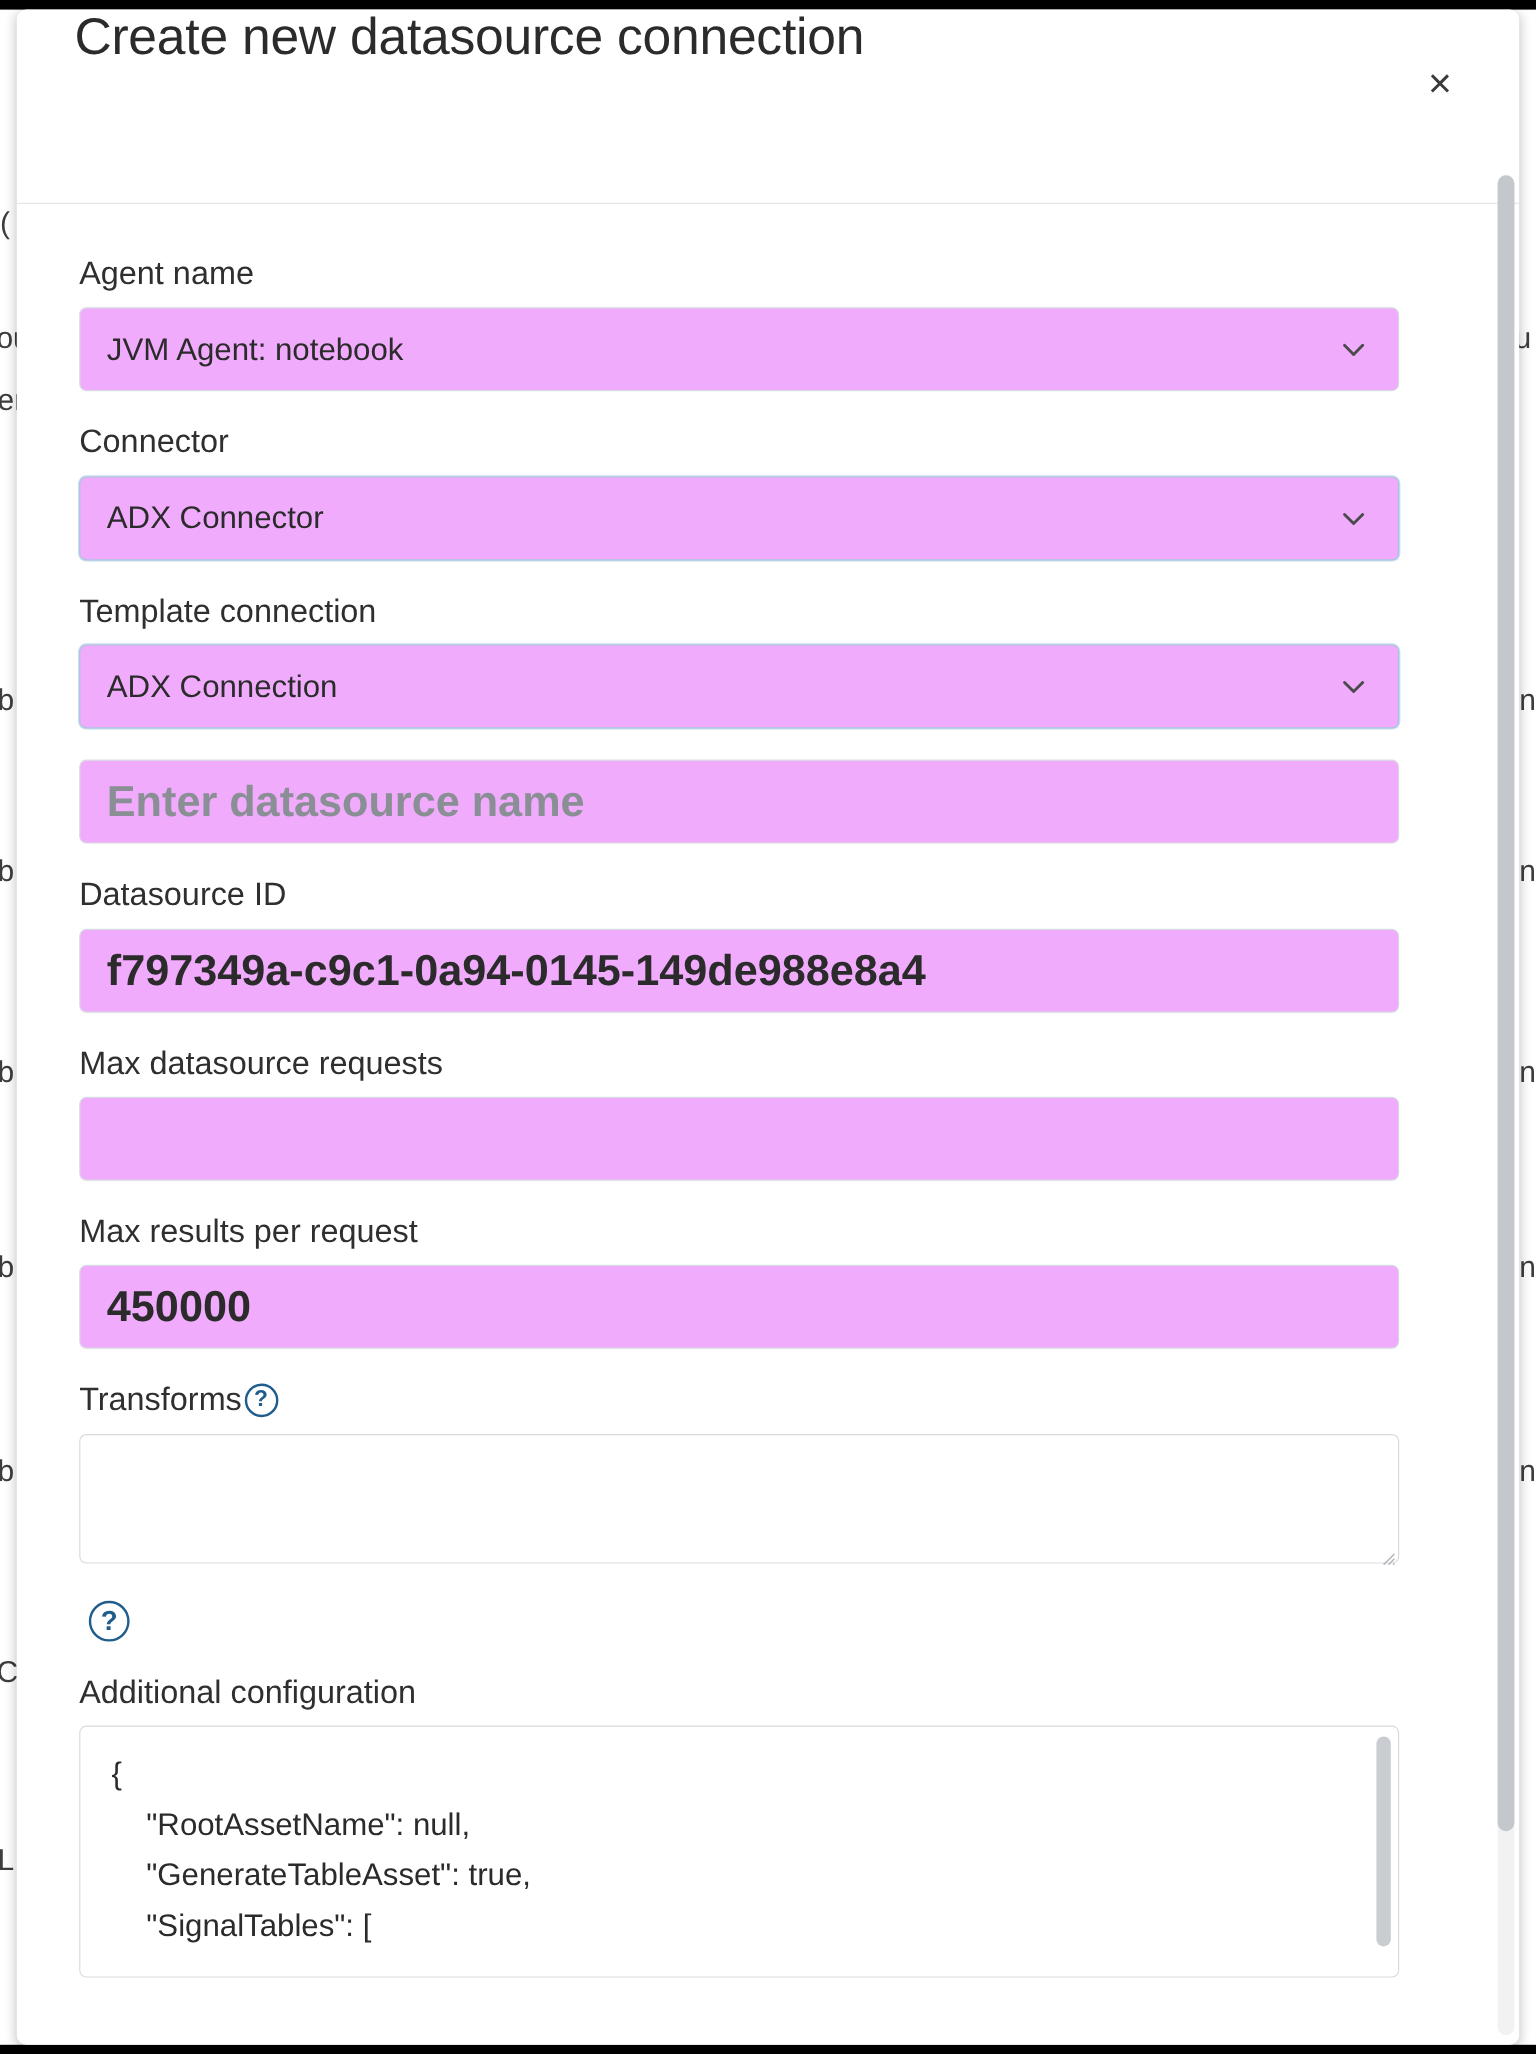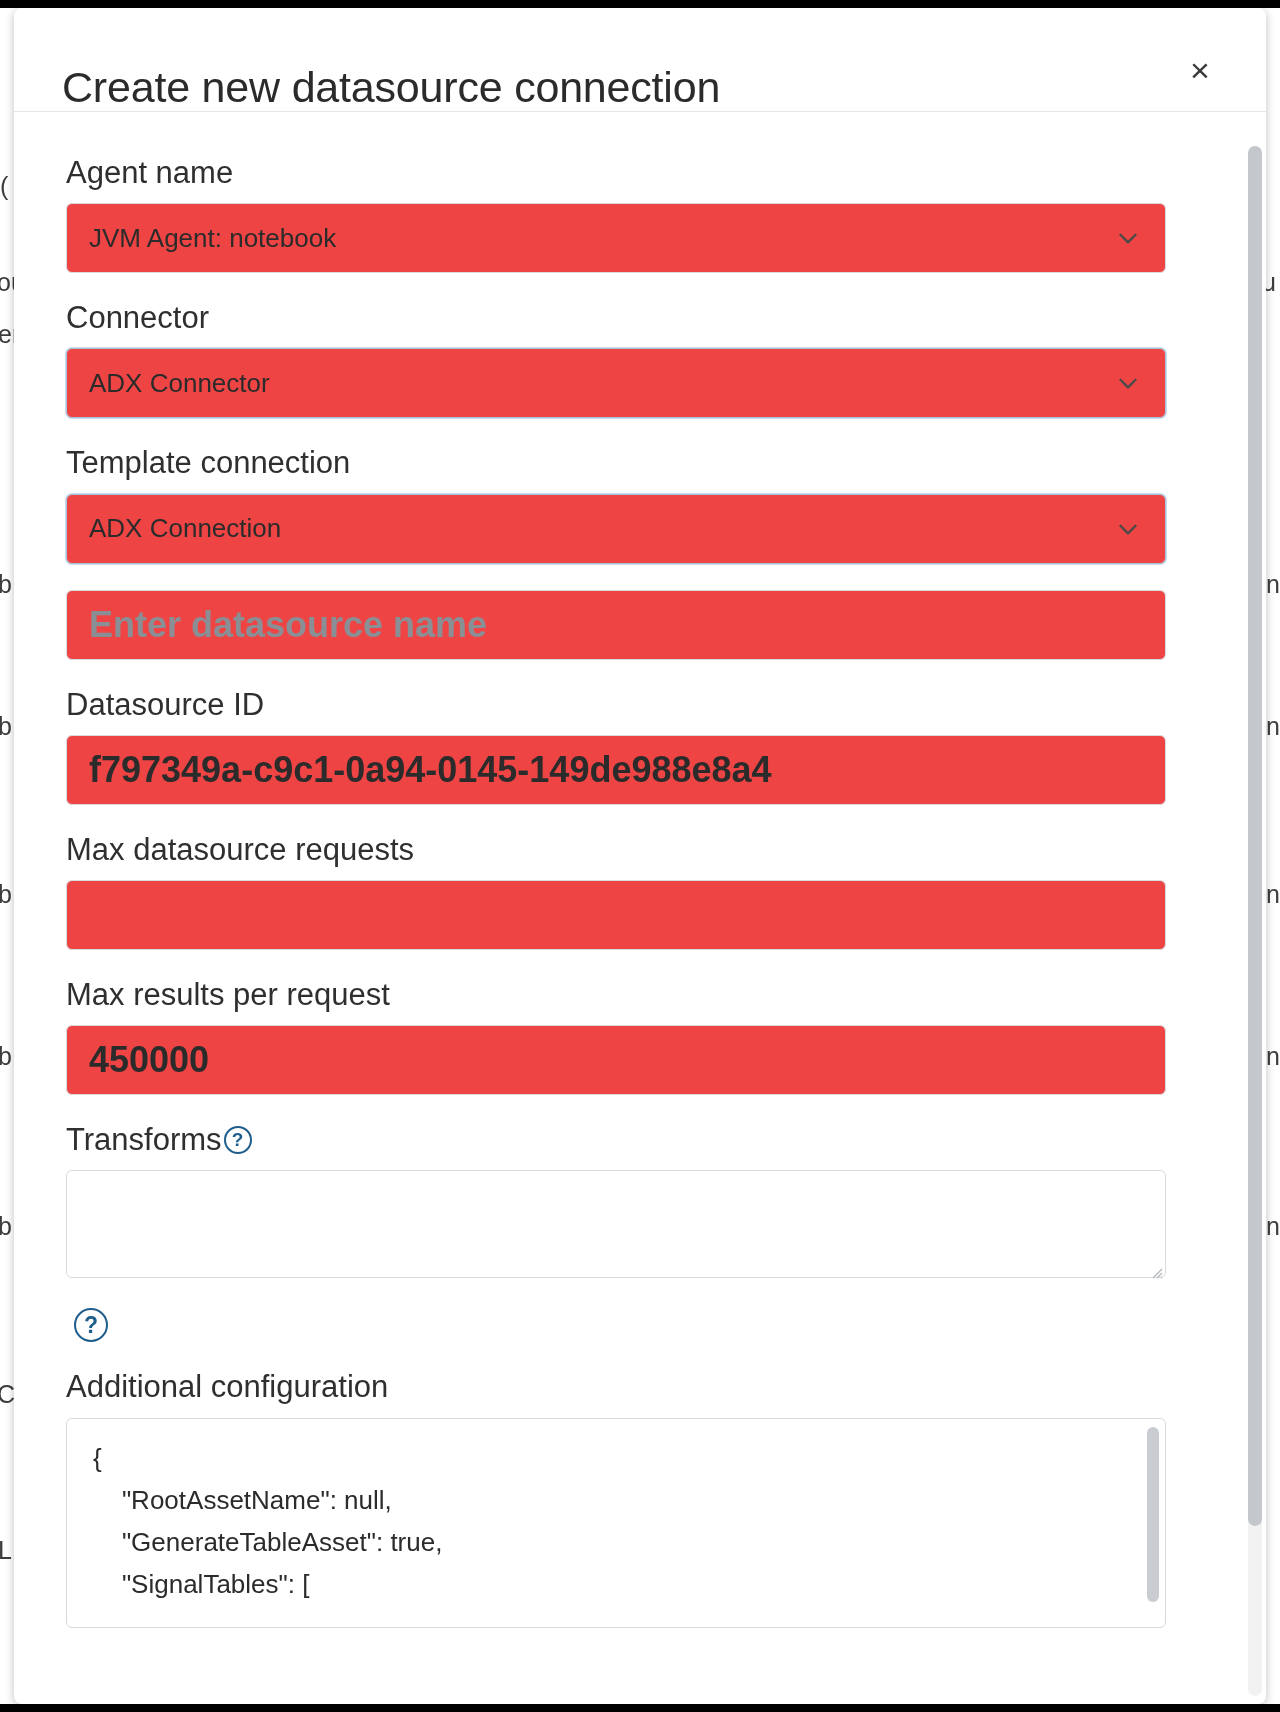--- a/index.html
+++ b/index.html
@@ -44,24 +44,24 @@
     width: 1252px;
     height: 1696px;
     background: #ffffff;
     border-radius: 8px;
     overflow: hidden;
     box-shadow: 0 2px 10px rgba(0,0,0,0.25);
   }
 
   .modal-header {
     position: relative;
-    height: 104px;
+    height: 162px;
     border-bottom: 1px solid #e6e6e6;
     display: flex;
-    align-items: flex-end;
+    align-items: flex-start;
     padding: 0 48px 0 48px;
   }
 
   .modal-title {
     font-size: 43px;
     color: #2b2b2b;
     font-weight: 400;
     letter-spacing: -0.2px;
     line-height: 1.1;
   }
@@ -87,21 +87,21 @@
     position: relative;
     padding: 42px 52px 0 52px;
     height: calc(100% - 130px);
     overflow: hidden;
   }
 
   .field { margin-bottom: 26px; }
 
   .field-label {
     display: block;
-    font-size: 31px;
+    font-size: 27px;
     color: #2f2f2f;
     margin-bottom: 12px;
     line-height: 1.2;
   }
 
   .label-row {
     display: flex;
     align-items: center;
     gap: 2px;
     margin-bottom: 12px;
@@ -123,21 +123,21 @@
     cursor: pointer;
     background: #fff;
   }
 
   .control {
     position: relative;
     width: 1100px;
     height: 70px;
     border: 1px solid #d7dbe0;
     border-radius: 6px;
-    background: #ef4444;
+    background: #f0abfc;
     display: flex;
     align-items: center;
     padding: 0 22px;
     font-size: 26px;
     color: #2b2b2b;
   }
 
   .control.focused {
     border-color: #a9c4dd;
     box-shadow: 0 0 0 1px #c9dced;

